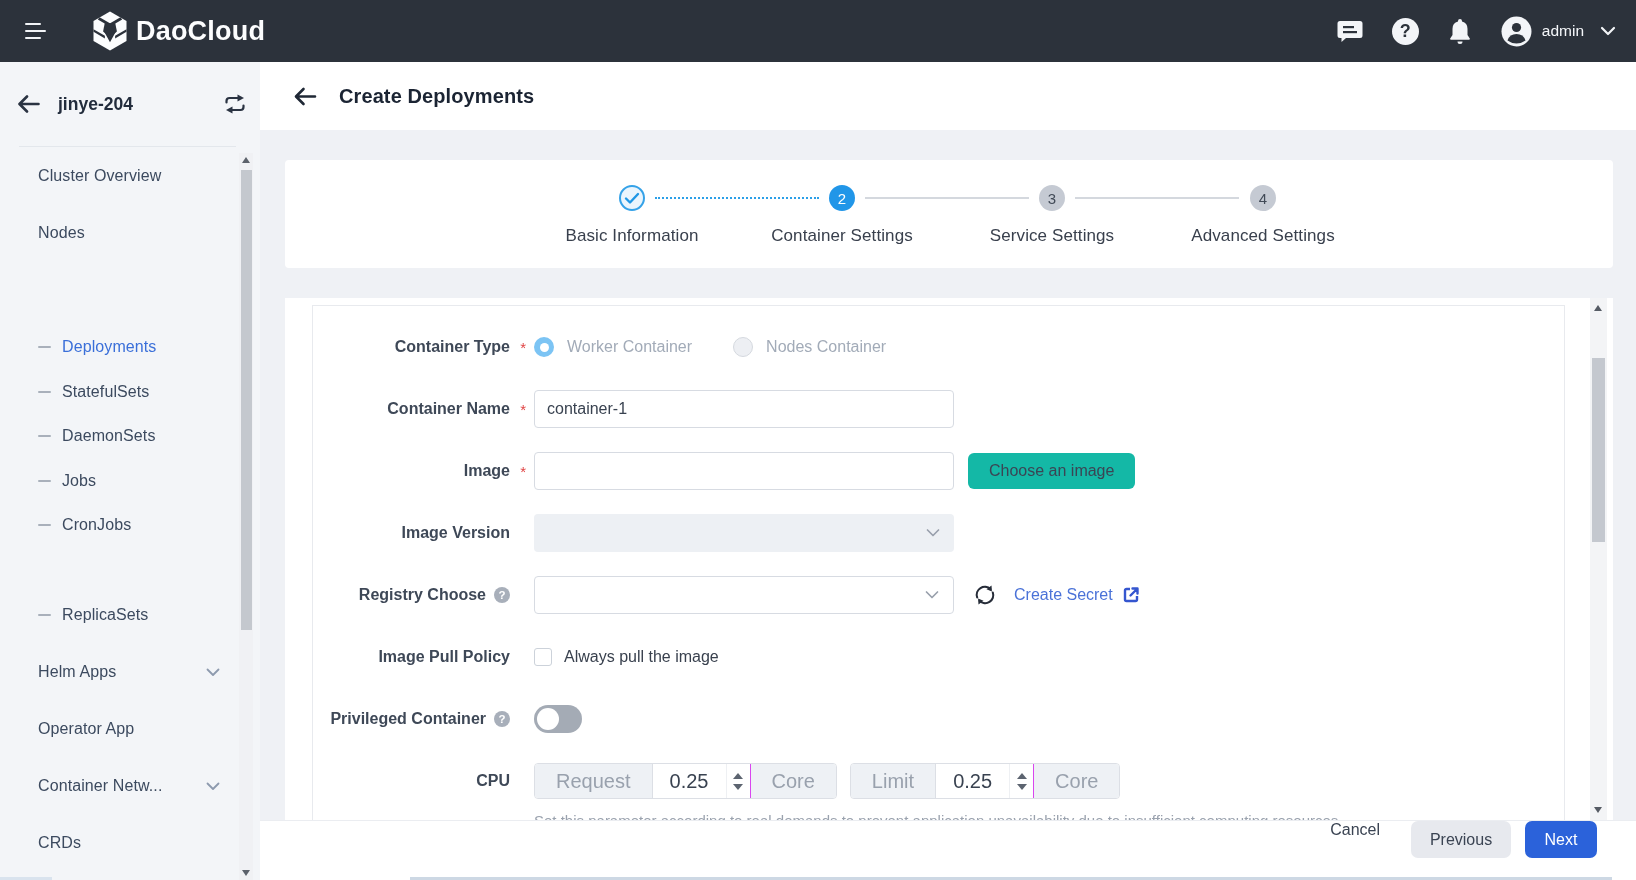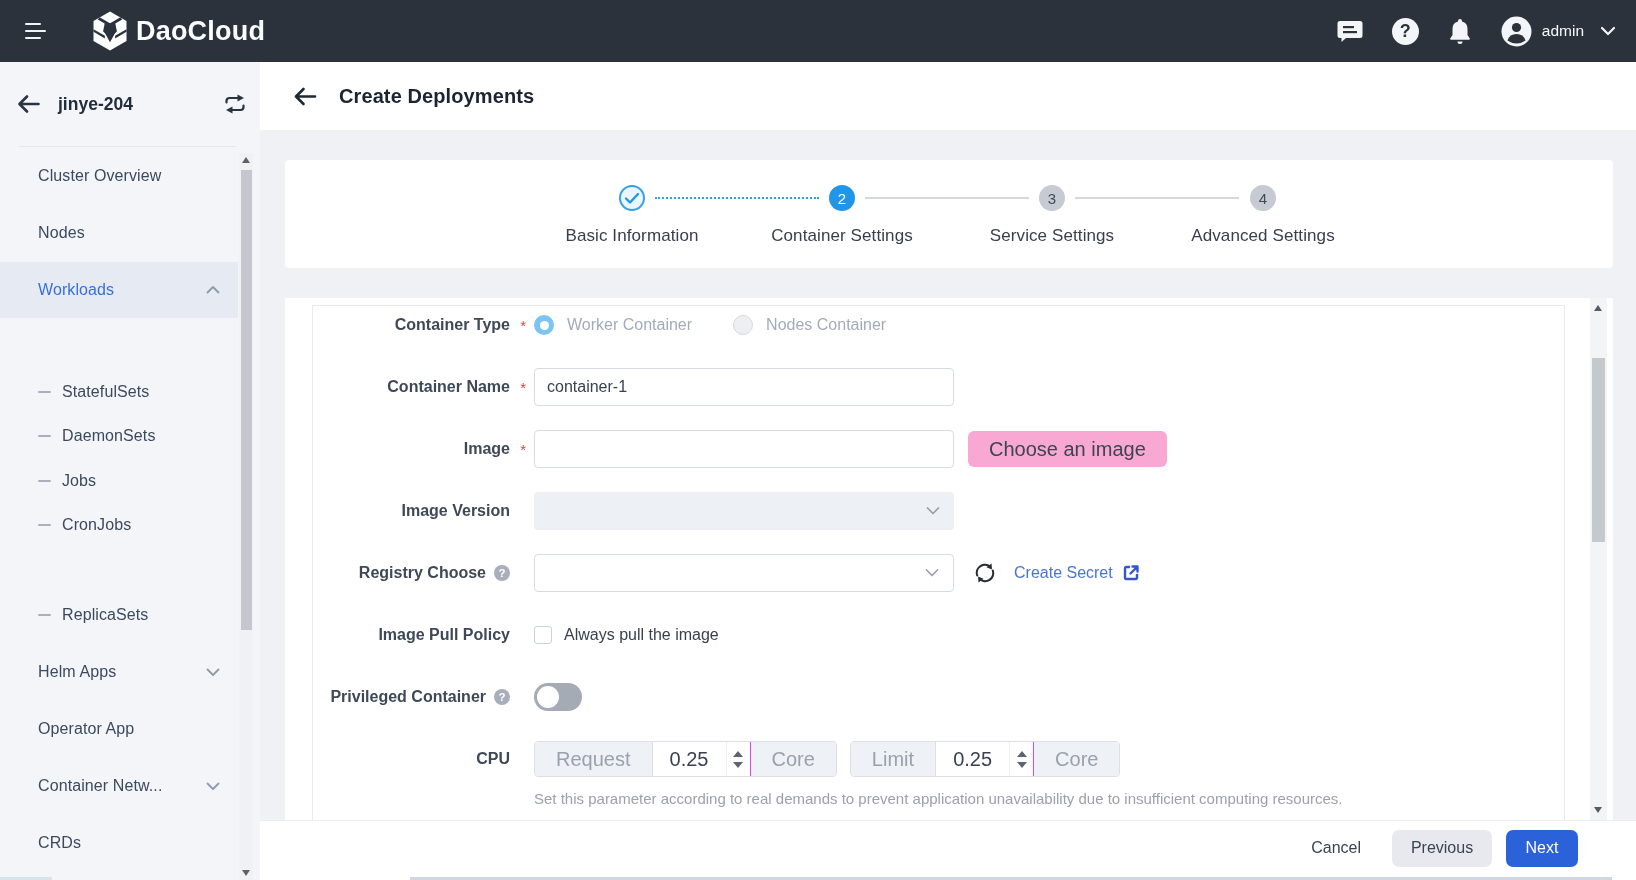--- a/index.html
+++ b/index.html
@@ -56,35 +56,35 @@
   .step-circle.done { background:#eaf5fd; border:2px solid #35a2e8; }
   .step-circle.active { background:#2196e8; color:#fff; }
   .step-circle.todo { background:#c5cad3; color:#414a57; }
   .step-label { position:absolute; top:66px; width:220px; text-align:center; font-size:17px; color:#39404d; letter-spacing:0.1px; }
   .step-conn { position:absolute; top:37px; width:164px; height:0; }
   .step-conn.dotted { border-top:2.5px dotted #2b9fe8; }
   .step-conn.solid { border-top:2px solid #d4d8de; }
 
   
   .form-panel { position:absolute; left:285px; top:298px; width:1328px; height:522px; background:#fff; }
-  .form-box { position:absolute; left:27px; top:7px; width:1253px; height:515px; border:1px solid #e8eaee; border-bottom:none; overflow:hidden; }
+  .form-box { position:absolute; left:27px; top:7px; width:1253px; height:515px; border:1px solid #e8eaee; border-bottom:none; overflow:hidden; padding-top:22px; }
   .frow { display:flex; height:38px; margin-bottom:24px; align-items:center; }
   .flabel { width:221px; flex:none; display:flex; align-items:center; justify-content:flex-end; padding-right:24px; position:relative; font-size:16px; font-weight:700; color:#3e4857; }
   .req { position:absolute; right:8px; top:50%; transform:translateY(-50%); color:#e04343; font-size:15px; font-weight:400; }
   .fctrl { display:flex; align-items:center; }
   .help { width:16px; height:16px; border-radius:50%; background:#a8afba; color:#fff; font-size:11.5px; font-weight:700; display:flex; align-items:center; justify-content:center; margin-left:8px; flex:none; }
 
   .radio { width:20px; height:20px; border-radius:50%; flex:none; cursor:pointer; }
   .radio.on { background:#7cc4f4; }
   .radio.on::after { content:""; display:block; width:9px; height:9px; margin:5.5px; border-radius:50%; background:#fff; }
   .radio.off { background:#edeff3; border:1px solid #d5d9df; }
   .radio-label { font-size:16px; color:#a2abb8; margin-left:13px; }
 
   .tinput { width:420px; height:38px; border:1px solid #d7dbe2; border-radius:4px; font-family:"Liberation Sans",sans-serif; font-size:16px; color:#394250; padding:0 12px; outline:none; background:#fff; }
-  .btn-gray { height:36px; background:#f9a8d4; border:none; border-radius:6px; font-family:"Liberation Sans",sans-serif; font-size:20px; color:#3b4554; padding:0 21px; margin-left:14px; cursor:pointer; }
+  .btn-gray { height:36px; background:#14b8a6; border:none; border-radius:6px; font-family:"Liberation Sans",sans-serif; font-size:16px; color:#3b4554; padding:0 21px; margin-left:14px; cursor:pointer; }
 
   .select { width:420px; height:38px; border-radius:4px; position:relative; cursor:pointer; }
   .select.disabled { background:#edf0f4; }
   .select.normal { background:#fff; border:1px solid #d7dbe2; }
   .select .chev { position:absolute; right:14px; top:50%; transform:translateY(-50%); }
 
   .link { font-size:16px; color:#4a72d8; cursor:pointer; }
 
   .checkbox { width:18px; height:18px; border:1.5px solid #ccd2da; border-radius:3px; background:#fff; cursor:pointer; flex:none; }
   .cb-label { font-size:16px; color:#39414e; margin-left:12px; }
@@ -105,21 +105,21 @@
   .hint { margin:12px 0 0 221px; font-size:15px; color:#9aa2ae; }
 
   
   .vscroll { position:absolute; left:1305px; top:0; width:17px; height:522px; background:#f3f4f6; }
   .vscroll .arr-up, .vscroll .arr-dn { position:absolute; left:4px; width:0; height:0; border-left:4.5px solid transparent; border-right:4.5px solid transparent; }
   .vscroll .arr-up { top:7px; border-bottom:6px solid #555b64; }
   .vscroll .arr-dn { bottom:7px; border-top:6px solid #555b64; }
   .vscroll .thumb { position:absolute; left:2px; width:13px; top:60px; height:184px; background:#c4c8cf; }
 
   
-  .footer { position:absolute; left:260px; top:820px; width:1376px; height:60px; background:#fff; border-top:1px solid #ebedf1; display:flex; align-items:center; justify-content:flex-end; padding-right:58px; padding-bottom:5px; }
+  .footer { position:absolute; left:260px; top:820px; width:1376px; height:60px; background:#fff; border-top:1px solid #ebedf1; display:flex; align-items:flex-start; justify-content:flex-end; padding-right:39px; padding-bottom:5px; }
   .btn-cancel { background:none; border:none; font-family:"Liberation Sans",sans-serif; font-size:16px; color:#3a4352; cursor:pointer; margin-right:31px; }
   .btn-prev { width:100px; height:37px; background:#e7e9ee; border:none; border-radius:7px; font-family:"Liberation Sans",sans-serif; font-size:16px; color:#3b4453; cursor:pointer; margin-right:14px; }
   .btn-next { width:72px; height:37px; background:#2b62da; border:none; border-radius:7px; font-family:"Liberation Sans",sans-serif; font-size:16px; color:#fff; cursor:pointer; }
   .main-hstrip { position:absolute; left:410px; top:877px; width:1202px; height:3px; background:#cdd8e4; }
 </style>
 </head>
 <body>
 
 <header class="topbar">
   <div class="hamburger">
@@ -192,28 +192,24 @@
     </span>
   </div>
   <div class="side-divider"></div>
 
   <div class="nav-item lvl1" style="top:86px">
       <span>Cluster Overview</span>
     </div>
   <div class="nav-item lvl1" style="top:143px">
       <span>Nodes</span>
     </div>
-  <div class="nav-item lvl1 active-parent" style="top:200px">
-    <span>Workloads</span>
-    <span class="nav-chev">
-        <svg width="14" height="9" viewBox="0 0 14 9">
-          <polyline points="1.5,7 7,1.5 12.5,7" fill="none" stroke="#8d9aae" stroke-width="1.8" stroke-linecap="round" stroke-linejoin="round"></polyline>
-        </svg>
-      </span>
-  </div>
+  <div class="nav-item lvl2 active-child" style="top:263px">
+      <span class="nav-dash"></span>
+      <span>Deployments</span>
+    </div>
   <div class="nav-item lvl2" style="top:308px">
       <span class="nav-dash"></span>
       <span>StatefulSets</span>
     </div>
   <div class="nav-item lvl2" style="top:352px">
       <span class="nav-dash"></span>
       <span>DaemonSets</span>
     </div>
   <div class="nav-item lvl2" style="top:397px">
       <span class="nav-dash"></span>

